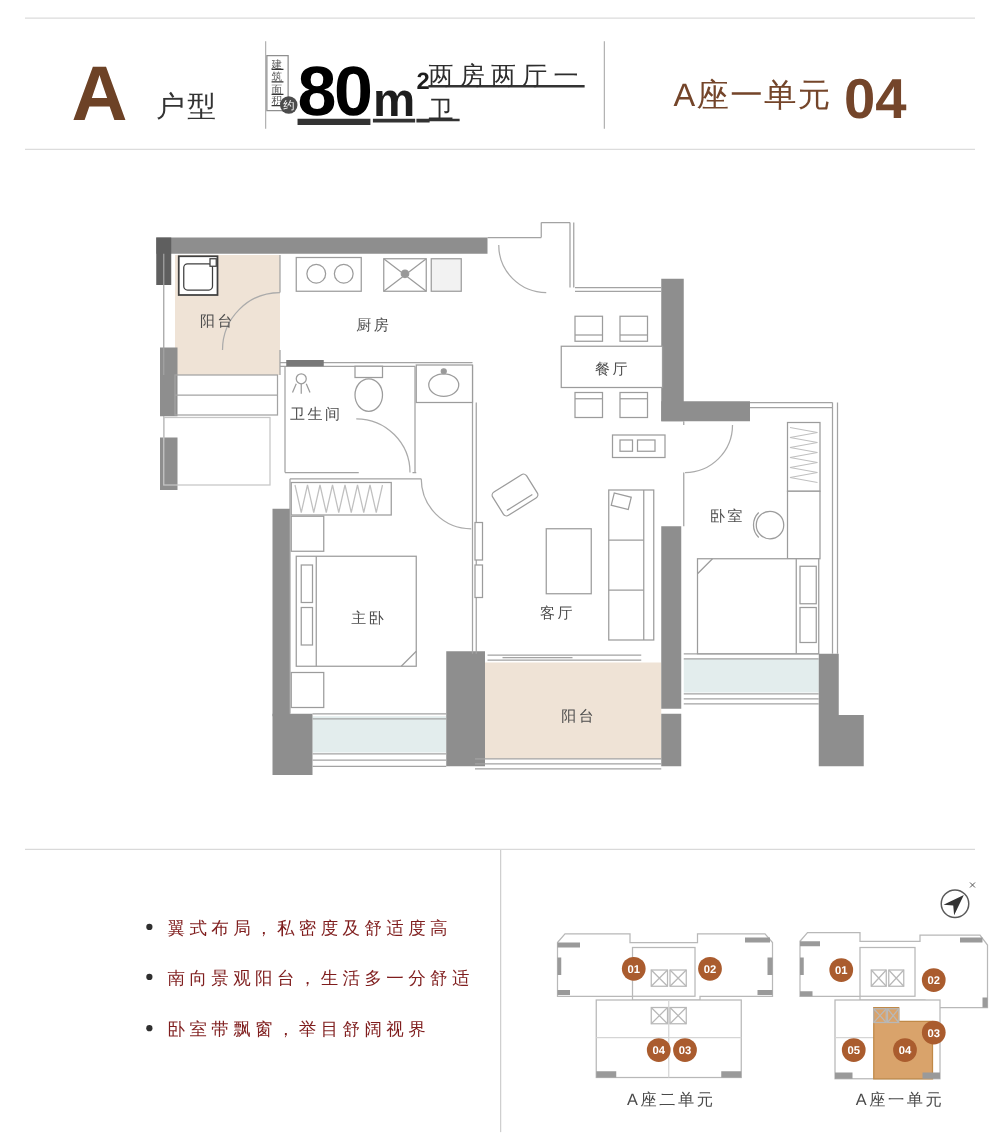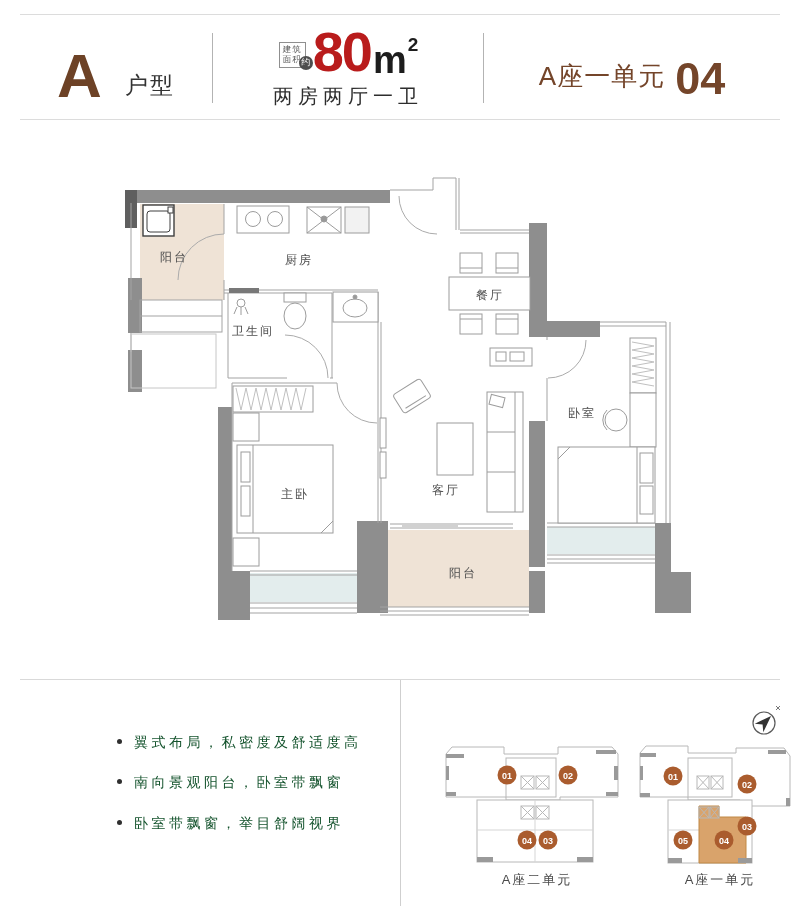--- a/index.html
+++ b/index.html
@@ -5,40 +5,40 @@
   html,body{margin:0;padding:0;background:#fff;}
   .page{position:relative;width:800px;height:906px;background:#fff;overflow:hidden;
         font-family:"Liberation Sans","DejaVu Sans",sans-serif;color:#333;}
   
   .header{position:absolute;top:14px;left:20px;right:20px;height:104px;
           border-top:1px solid #dcdcdc;border-bottom:1px solid #dcdcdc;display:flex;}
   .hsec1{width:192px;display:flex;align-items:flex-end;justify-content:center;padding-bottom:16px;}
   .unit-letter{font-size:62px;line-height:.85;font-weight:700;color:#6d4226;}
   .unit-word{font-size:23px;color:#333;margin-left:23px;margin-bottom:2px;letter-spacing:2px;}
   .hdiv{width:1px;background:#b3b3b3;margin:18px 0 16px;}
-  .hsec2{flex:1;display:flex;flex-direction:column;align-items:center;justify-content:center;padding-top:6px;}
+  .hsec2{flex:1;display:flex;flex-direction:row;align-items:center;justify-content:center;padding-top:6px;text-decoration:underline;}
   .arearow{display:flex;align-items:flex-end;}
   .areabadge{display:flex;align-items:flex-end;position:relative;margin-right:7px;margin-bottom:7px;}
   .badgebox{border:1px solid #8f8f8f;padding:2px 3px;font-size:8.5px;line-height:1.15;
             color:#555;text-align:center;letter-spacing:1px;}
   .badgecircle{position:absolute;right:-7px;bottom:-2px;width:14px;height:14px;border-radius:50%;
                background:#4c4c4c;color:#fff;font-size:9px;display:flex;align-items:center;justify-content:center;}
-  .areanum{font-size:56px;font-weight:700;color:#b91c1c;line-height:.8;letter-spacing:-2px;}
+  .areanum{font-size:56px;font-weight:700;color:#000000;line-height:.8;letter-spacing:-2px;}
   .areaunit{font-size:38px;color:#1d1d1d;line-height:.8;margin-left:2px;font-weight:600;}
   .areasup{font-size:19px;color:#1d1d1d;font-weight:700;position:relative;top:-22px;left:1px;}
   .layoutdesc{font-size:20px;color:#2d2d2d;letter-spacing:5px;margin-top:8px;font-weight:500;}
   .hsec3{width:296px;display:flex;align-items:flex-end;justify-content:center;padding-bottom:22px;}
   .blocklabel{font-size:26px;color:#74452a;letter-spacing:1px;margin-bottom:3px;font-weight:500;}
   .unitnum{font-size:45px;font-weight:700;color:#74452a;margin-left:10px;line-height:.8;}
   
   .plan-svg{position:absolute;left:100px;top:170px;width:620px;height:460px;}
   .footline{position:absolute;left:20px;right:20px;top:679px;height:1px;background:#d9d9d9;}
   .footdiv{position:absolute;left:400px;top:680px;bottom:0;width:1px;background:#cfcfcf;}
   .features{position:absolute;left:117px;top:735px;width:290px;list-style:none;margin:0;padding:0;}
-  .features li{position:relative;font-size:14px;color:#14532d;letter-spacing:3.5px;
+  .features li{position:relative;font-size:14px;color:#7f1d1d;letter-spacing:3.5px;
                margin-bottom:25px;padding-left:17px;line-height:1.1;}
   .features li::before{content:"";position:absolute;left:0;top:4px;width:5px;height:5px;border-radius:50%;background:#2f2f2f;}
   .keyplan-svg{position:absolute;left:420px;top:690px;width:380px;height:210px;}
   text{font-family:"Liberation Sans","DejaVu Sans",sans-serif;}
 </style>
 </head>
 <body>
 
 <div class="page">
 
@@ -205,21 +205,21 @@
       <text x="568" y="417">卧室</text>
       <text x="449" y="577">阳台</text>
     </g>
   </svg>
 
   <div class="footline"></div>
   <div class="footdiv"></div>
 
   <ul class="features">
     <li>翼式布局，私密度及舒适度高</li>
-    <li>南向景观阳台，卧室带飘窗</li>
+    <li>南向景观阳台，生活多一分舒适</li>
     <li>卧室带飘窗，举目舒阔视界</li>
   </ul>
 
   <svg class="keyplan-svg" viewBox="420 690 380 210" xmlns="http://www.w3.org/2000/svg">
 
     <g>
       <circle cx="764" cy="723" r="11" fill="#fff" stroke="#5a5a5a" stroke-width="1.2"></circle>
       <g transform="rotate(45 764 723)">
         <polygon points="764,713 770,730 764,725 758,730" fill="#333"></polygon>
       </g>

